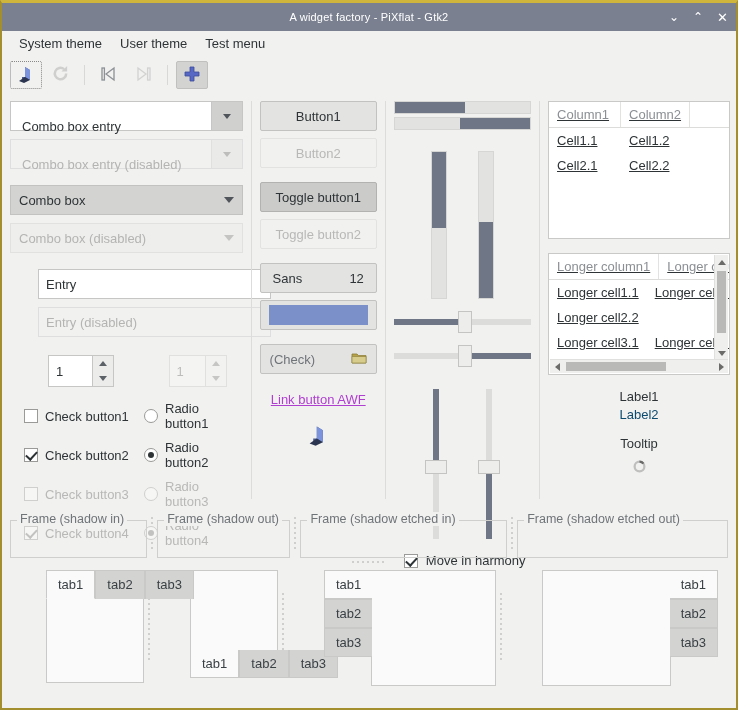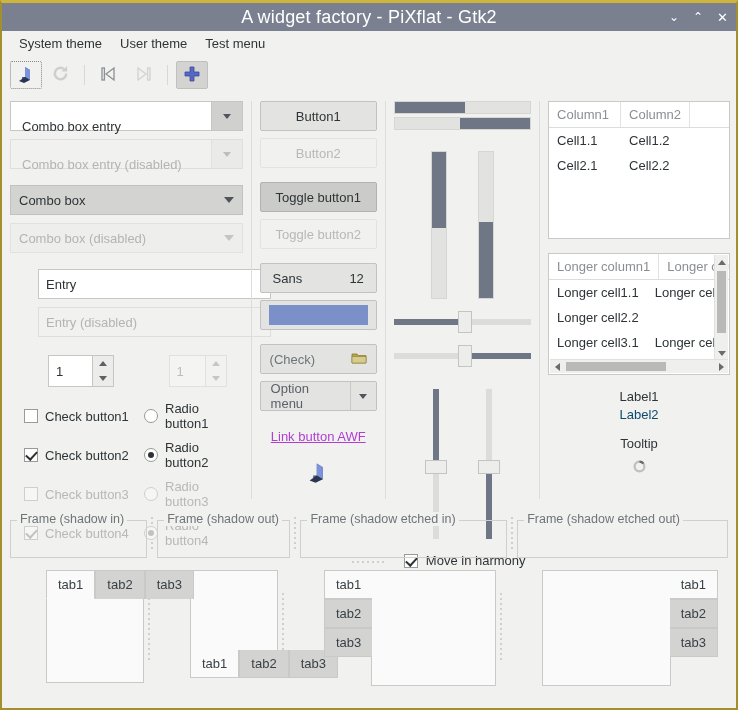--- a/index.html
+++ b/index.html
@@ -9,21 +9,21 @@
     font-size:13px;color:#2e3436;background:#f2f2f1;
   }
   #app{position:relative;width:738px;height:710px;box-sizing:border-box;
        border-top:3px solid #cfb53b;border-left:2px solid #a38f2e;
        border-right:2px solid #a38f2e;border-bottom:2px solid #a38f2e;
        background:#f1f1f0;overflow:hidden;}
 
   
   .titlebar{height:28px;background:#7a8090;display:flex;align-items:center;
             justify-content:center;position:relative;}
-  .titlebar .title{color:#ffffff;font-size:18px;letter-spacing:.2px;}
+  .titlebar .title{color:#ffffff;font-size:11px;letter-spacing:.2px;}
   .wincontrols{position:absolute;right:8px;top:0;height:28px;display:flex;
                align-items:center;gap:14px;}
   .wc{color:#ffffff;font-size:12px;line-height:1;cursor:default;
       font-family:"DejaVu Sans",sans-serif;}
   .wc.close{font-size:13px;font-weight:bold;}
 
   
   .menubar{height:24px;display:flex;align-items:center;gap:0;
            background:#f1f1f0;padding-left:8px;}
   .menuitem{padding:2px 9px;font-size:13px;color:#2e3436;}
@@ -143,21 +143,21 @@
       border:1px solid #c4c4c3;box-sizing:border-box;}
   .vscales{display:flex;justify-content:space-around;padding:22px 16px 0 16px;}
   .vscale{position:relative;width:22px;height:150px;}
   .vscale .trough{position:absolute;left:8px;top:0;bottom:0;width:6px;background:#dcdcdb;}
   .vscale .ffill{position:absolute;left:8px;width:6px;background:#6f7685;}
   .vscale .handle{position:absolute;left:0;width:22px;height:14px;background:#ededec;
       border:1px solid #c4c4c3;box-sizing:border-box;}
   .chkline{display:flex;align-items:center;gap:8px;padding-left:10px;margin-top:14px;font-size:13px;}
 
   
-  .tree{border:1px solid #c9c9c8;background:#fff;box-sizing:border-box;}
+  .tree{border:1px solid #c9c9c8;background:#fff;box-sizing:border-box;text-decoration:underline;}
   .tree .thead{display:flex;border-bottom:1px solid #dcdcdb;}
   .tree .th{padding:5px 8px;font-size:13px;color:#8b8f93;border-right:1px solid #e2e2e1;}
   .tree .trow{display:flex;}
   .tree .td{padding:5px 8px;font-size:13px;color:#2e3436;}
   .tree1{height:138px;}
   .tree1 .th:nth-child(1),.tree1 .td:nth-child(1){width:72px;box-sizing:border-box;}
   .tree2wrap{margin-top:14px;position:relative;height:122px;}
   .tree2{height:122px;width:100%;overflow:hidden;position:relative;}
   .tree2 .th:nth-child(1),.tree2 .td:nth-child(1){width:118px;box-sizing:border-box;white-space:nowrap;}
   .tree2 .th:nth-child(2),.tree2 .td:nth-child(2){white-space:nowrap;}
@@ -383,27 +383,20 @@
       </div>
 
       <div class="btn filebtn gap">
         <span>(Check)</span>
         <span>
           <svg width="16" height="14" viewBox="0 0 16 14">
             <path d="M1 3h5l1.4 1.6H15V12H1z" fill="#b6a24a" stroke="#8c7c36" stroke-width="0.8"></path>
             <path d="M1 5.5h14V12H1z" fill="#d8cc8d" stroke="#8c7c36" stroke-width="0.6"></path>
           </svg>
         </span>
-      </div>
-      <div class="btn optbtn">
-        <span>Option menu</span>
-        <span class="sep"></span>
-        <span class="ar">
-            <i></i>
-          </span>
       </div>
 
       <div class="linkbtn">Link button AWF</div>
 
       <div class="midicon">
         <span>
           <svg width="24" height="24" viewBox="0 0 20 20">
             <polygon points="6,16 14,16 14,6 9,3 9,13 6,13" fill="#4a5a8c"></polygon>
             <polygon points="9,3 14,6 14,16 9,13" fill="#7b93dd"></polygon>
             <polygon points="3,17 9,13 14,16 8,19" fill="#2b3550"></polygon>

